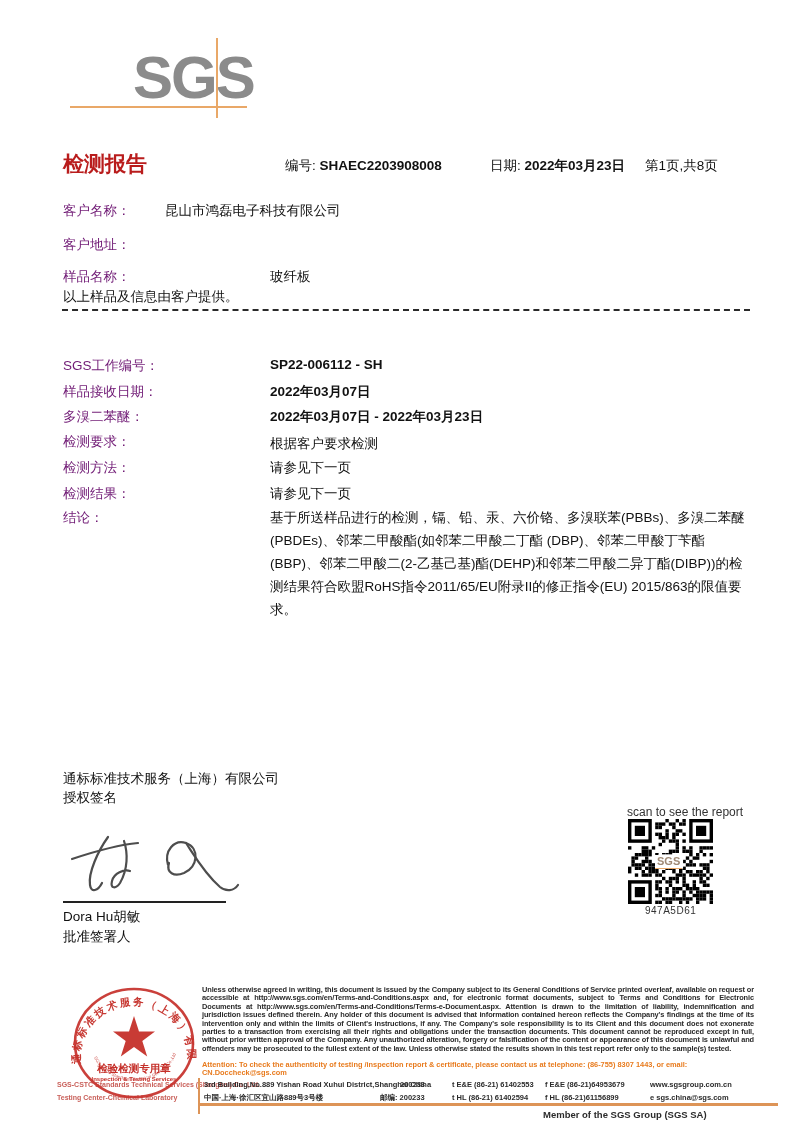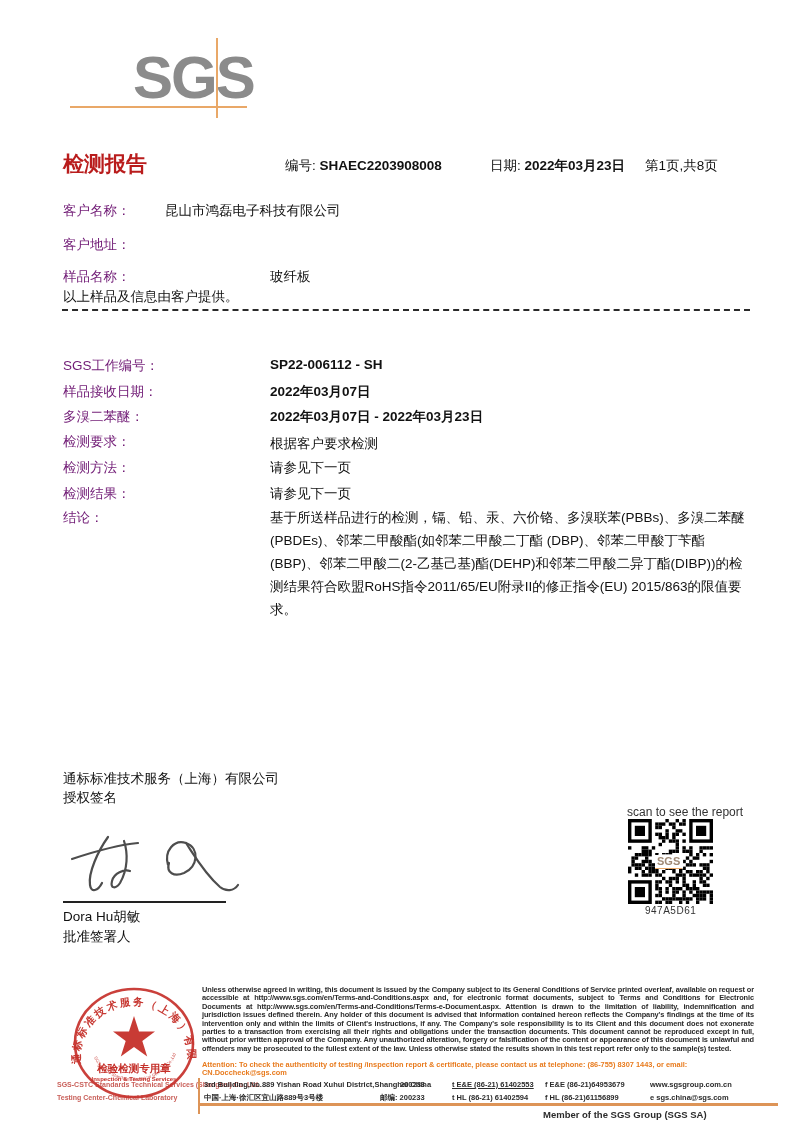--- a/index.html
+++ b/index.html
@@ -349,21 +349,21 @@
     <text font-size="4.6" fill="#c5302a" opacity="0.8">
       <textPath href="#arcBot" startOffset="4">SGS-CSTC Standards Technical Services Co.,Ltd.</textPath>
     </text>
   </svg>
 
   <div class="abs disclaimer" style="left:202px;top:986px;">Unless otherwise agreed in writing, this document is issued by the Company subject to its General Conditions of Service printed overleaf, available on request or accessible at http://www.sgs.com/en/Terms-and-Conditions.aspx and, for electronic format documents, subject to Terms and Conditions for Electronic Documents at http://www.sgs.com/en/Terms-and-Conditions/Terms-e-Document.aspx. Attention is drawn to the limitation of liability, indemnification and jurisdiction issues defined therein. Any holder of this document is advised that information contained hereon reflects the Company's findings at the time of its intervention only and within the limits of Client's instructions, if any. The Company's sole responsibility is to its Client and this document does not exonerate parties to a transaction from exercising all their rights and obligations under the transaction documents. This document cannot be reproduced except in full, without prior written approval of the Company. Any unauthorized alteration, forgery or falsification of the content or appearance of this document is unlawful and offenders may be prosecuted to the fullest extent of the law. Unless otherwise stated the results shown in this test report refer only to the sample(s) tested.</div>
   <div class="abs attention" style="left:202px;top:1061px;">Attention: To check the authenticity of testing /inspection report &amp; certificate, please contact us at telephone: (86-755) 8307 1443, or email: CN.Doccheck@sgs.com</div>
 
   <div class="abs addr" style="left:204px;top:1080px;">3rd Building,No.889 Yishan Road Xuhui District,Shanghai China</div>
   <div class="abs addr" style="left:400px;top:1080px;">200233</div>
-  <div class="abs addr" style="left:452px;top:1080px;text-decoration:underline;">t E&amp;E (86-21) 61402553</div>
+  <div class="abs addr" style="left:452px;top:1080px;">t E&amp;E (86-21) 61402553</div>
   <div class="abs addr" style="left:545px;top:1080px;">f E&amp;E (86-21)64953679</div>
   <div class="abs addr" style="left:650px;top:1080px;">www.sgsgroup.com.cn</div>
 
   <div class="abs addr" style="left:204px;top:1093px;">中国·上海·徐汇区宜山路889号3号楼</div>
   <div class="abs addr" style="left:380px;top:1093px;">邮编: 200233</div>
   <div class="abs addr" style="left:452px;top:1093px;">t HL (86-21) 61402594</div>
   <div class="abs addr" style="left:545px;top:1093px;">f HL (86-21)61156899</div>
   <div class="abs addr" style="left:650px;top:1093px;">e sgs.china@sgs.com</div>
 
   <div class="abs accent-v orange-line" style="left:198px;top:1078px;height:36px;width:2px;"></div>

